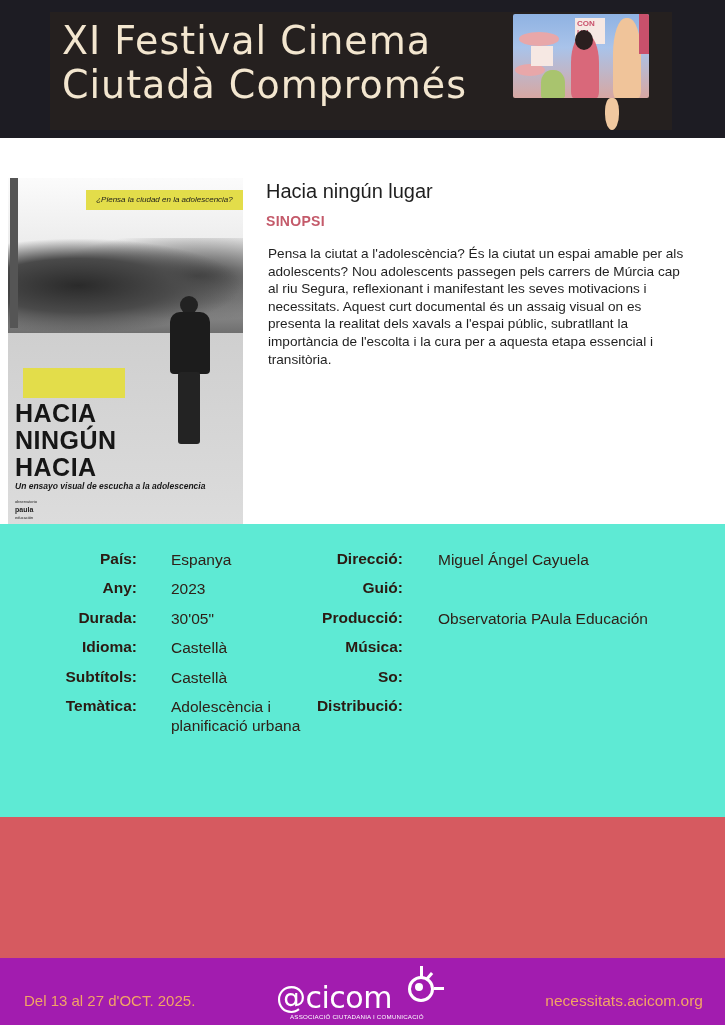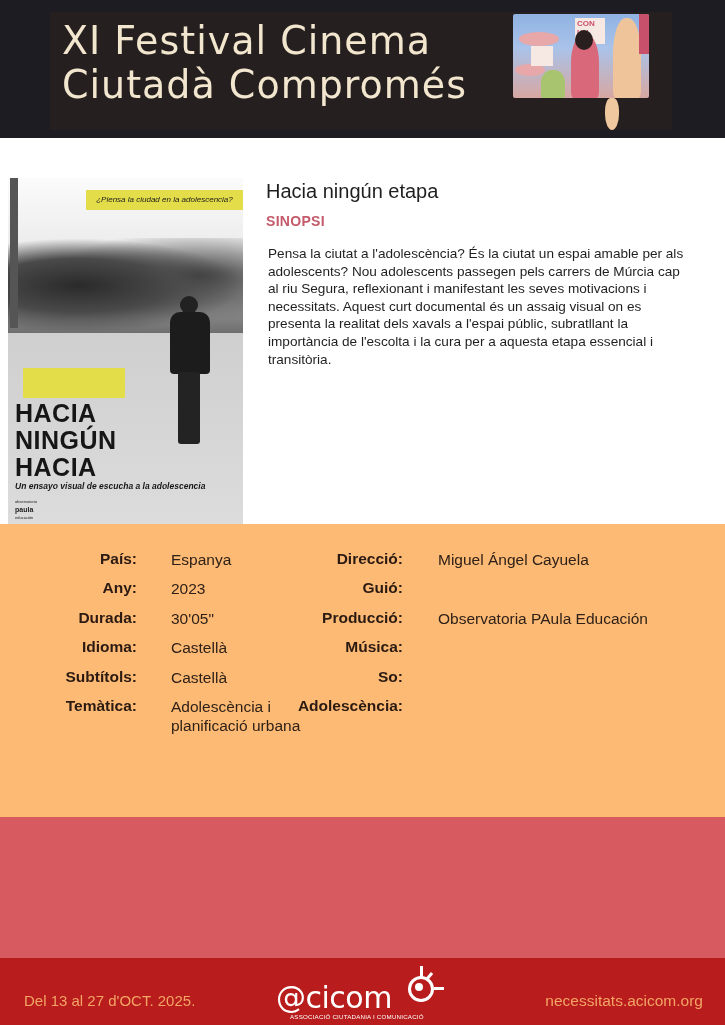--- a/index.html
+++ b/index.html
@@ -28,35 +28,35 @@
   .poster-yellow { position: absolute; left: 15px; top: 190px; width: 102px; height: 30px; background: #e3dd4a; }
   .poster-title { position: absolute; left: 7px; top: 222px; color: #161616; font-weight: bold; font-size: 25px; line-height: 27px; letter-spacing: 0.5px; }
   .poster-title span { display: block; }
   .poster-sub { position: absolute; left: 7px; top: 303px; color: #161616; font-weight: bold; font-style: italic; font-size: 8.5px; }
   .poster-logo { position: absolute; left: 7px; top: 320px; color: #222; font-size: 7px; font-weight: bold; line-height: 8px; }
 
   .film-title { position: absolute; left: 266px; top: 180px; color: #1f1f1f; font-size: 20px; }
   .synopsis-label { position: absolute; left: 266px; top: 213px; color: #c45a6a; font-weight: bold; font-size: 14px; letter-spacing: 0.3px; }
   .synopsis { position: absolute; left: 268px; top: 245px; width: 420px; color: #1f1f1f; font-size: 13.6px; line-height: 17.6px; }
 
-  .details { position: absolute; left: 0; top: 524px; width: 725px; height: 293px; background: #fdba74; }
+  .details { position: absolute; left: 0; top: 524px; width: 725px; height: 293px; background: #5eead4; }
   .col { position: absolute; top: 26px; }
   .col-left { left: 0; width: 300px; }
   .col-right { left: 300px; width: 425px; }
   .row { position: relative; height: 29.4px; }
   .label { position: absolute; right: 0; color: #2b1a12; font-weight: bold; font-size: 15.5px; text-align: right; white-space: nowrap; }
   .value { position: absolute; color: #2f2118; font-size: 15.5px; line-height: 19px; white-space: nowrap; margin-left: 25px; }
   .col-left .label { right: 163px; }
   .col-left .value { left: 146px; }
   .col-right .label { right: 322px; }
   .col-right .value { left: 113px; }
 
   .redband { position: absolute; left: 0; top: 817px; width: 725px; height: 141px; background: #d65a60; }
 
-  .footer { position: absolute; left: 0; top: 958px; width: 725px; height: 67px; background: #b91c1c; }
+  .footer { position: absolute; left: 0; top: 958px; width: 725px; height: 67px; background: #a21caf; }
   .footer-dates { position: absolute; left: 24px; top: 34px; color: #f2a565; font-size: 15px; }
   .footer-url { position: absolute; right: 22px; top: 34px; color: #f2a565; font-size: 15.5px; }
   .logo { position: absolute; left: 276px; top: 6px; width: 180px; height: 60px; }
   .logo-word { position: absolute; left: 0; top: 16px; color: #ffffff; font-size: 30px; letter-spacing: -0.5px; font-family: "DejaVu Sans", sans-serif; }
   .logo-tag { position: absolute; left: 14px; top: 49px; color: #ffffff; font-size: 6.2px; letter-spacing: 0.2px; white-space: nowrap; }
   .logo-eye { position: absolute; left: 132px; top: 12px; width: 26px; height: 26px; border: 3px solid #fff; border-radius: 50%; }
   .logo-eye::after { content: ""; position: absolute; left: 4px; top: 4px; width: 8px; height: 8px; background: #fff; border-radius: 50%; }
   .logo-ant { position: absolute; background: #fff; }
 </style>
 </head>
@@ -100,21 +100,21 @@
     <span>HACIA</span>
   </div>
   <div class="poster-sub">Un ensayo visual de escucha a la adolescencia</div>
   <div class="poster-logo">
     <div style="font-size:4px;font-weight:normal;">observatorio</div>
     <div>paula</div>
     <div style="font-size:4px;font-weight:normal;">educación</div>
   </div>
 </div>
 
-<div class="film-title">Hacia ningún etapa</div>
+<div class="film-title">Hacia ningún lugar</div>
 <div class="synopsis-label">SINOPSI</div>
 <div class="synopsis">Pensa la ciutat a l'adolescència? És la ciutat un espai amable per als adolescents? Nou adolescents passegen pels carrers de Múrcia cap al riu Segura, reflexionant i manifestant les seves motivacions i necessitats. Aquest curt documental és un assaig visual on es presenta la realitat dels xavals a l'espai públic, subratllant la importància de l'escolta i la cura per a aquesta etapa essencial i transitòria.</div>
 
 <div class="details">
   <div class="col col-left">
     <div class="row">
       <span class="label">País:</span>
       <span class="value">Espanya</span>
     </div>
     <div class="row">
@@ -154,21 +154,21 @@
     </div>
     <div class="row">
       <span class="label">Música:</span>
       <span class="value"></span>
     </div>
     <div class="row">
       <span class="label">So:</span>
       <span class="value"></span>
     </div>
     <div class="row">
-      <span class="label">Adolescència:</span>
+      <span class="label">Distribució:</span>
       <span class="value"></span>
     </div>
   </div>
 </div>
 
 <div class="redband"></div>
 
 <div class="footer">
   <div class="footer-dates">Del 13 al 27 d'OCT. 2025.</div>
   <div class="logo">

